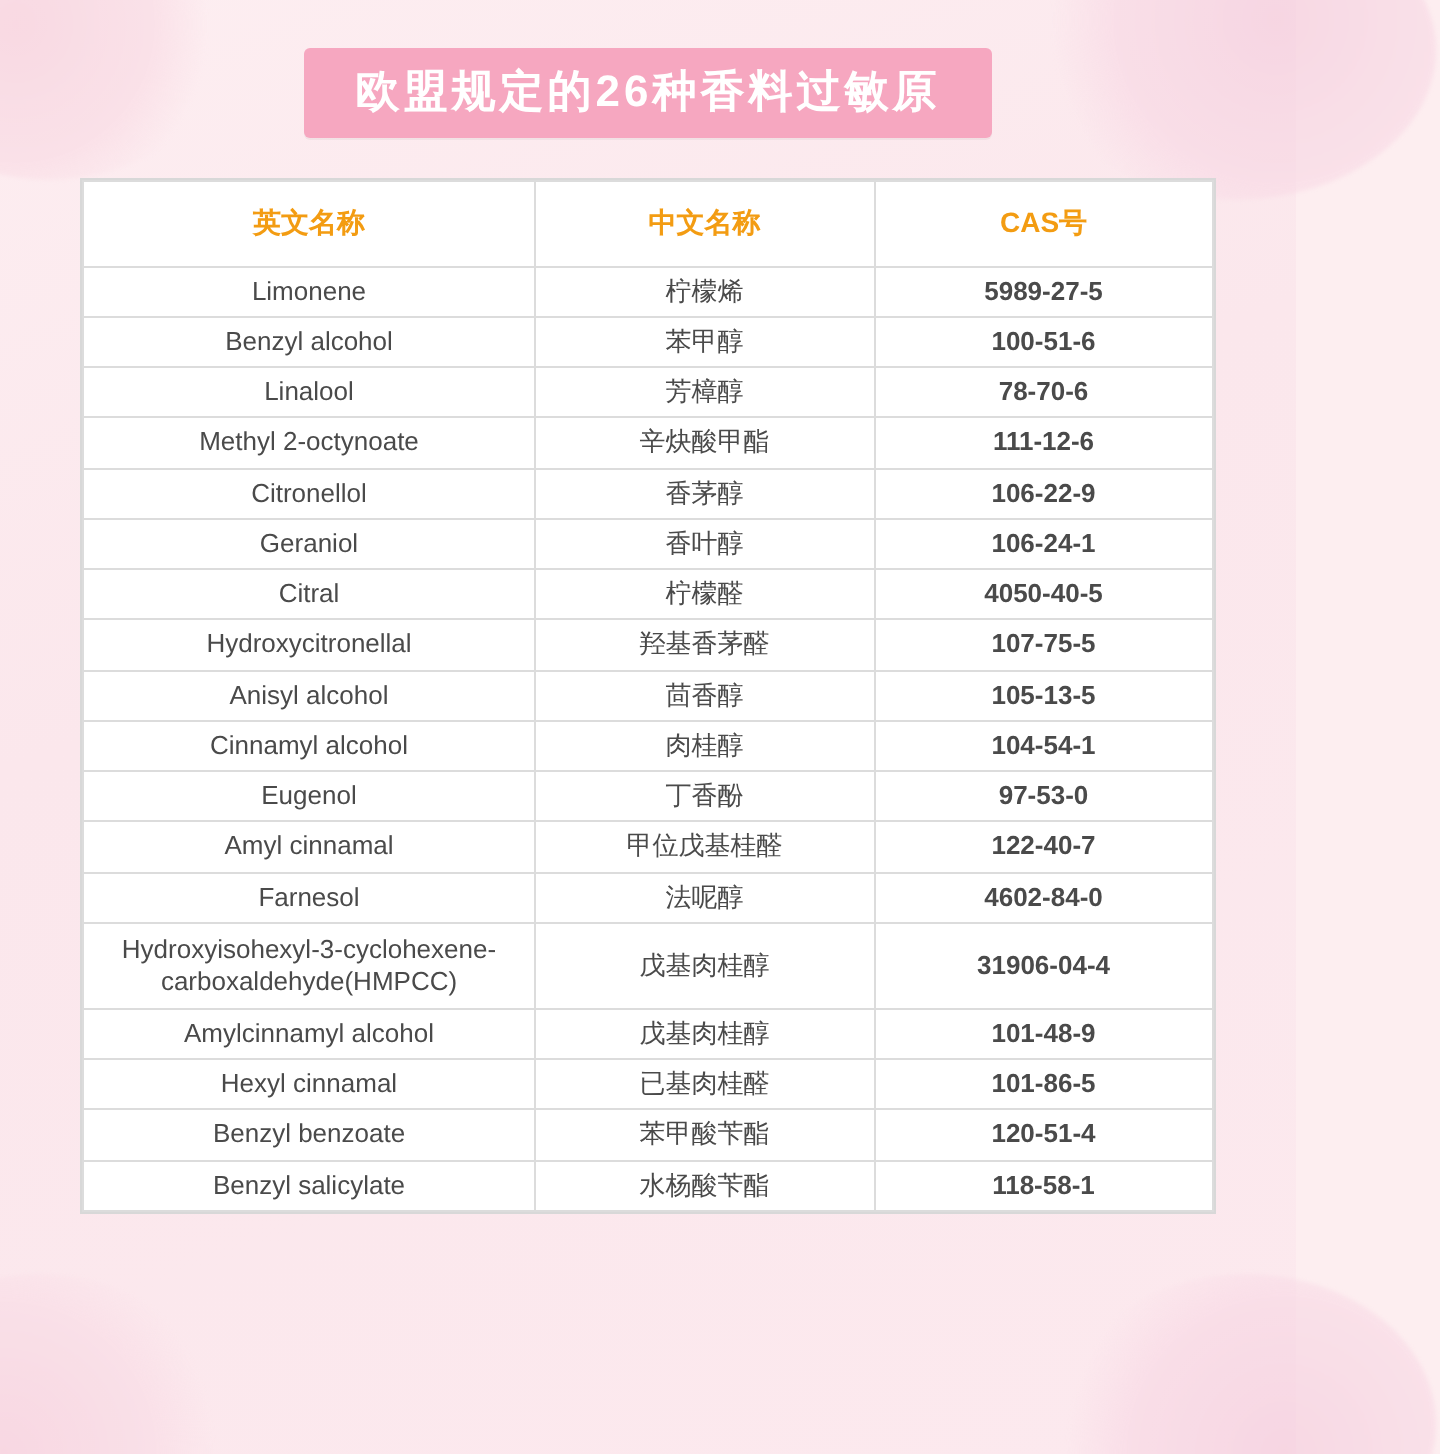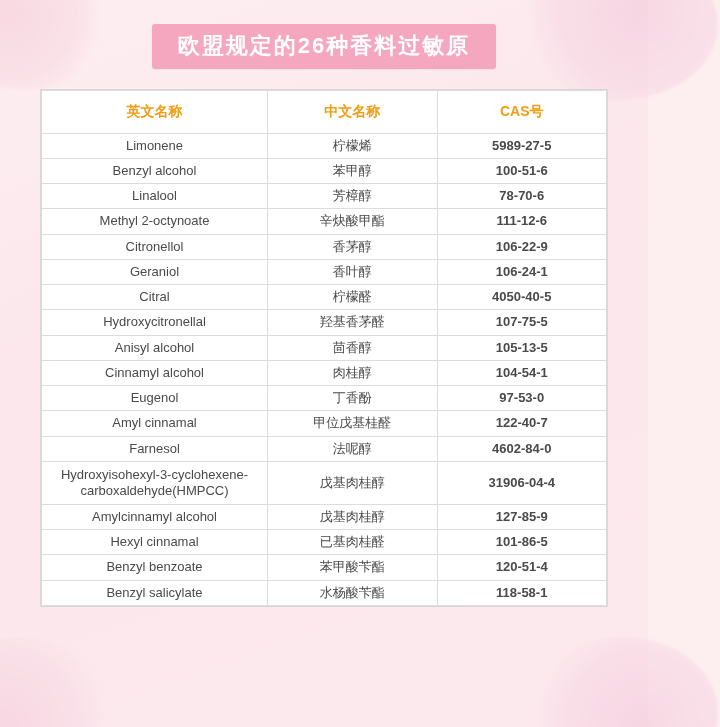--- a/index.html
+++ b/index.html
@@ -200,21 +200,21 @@
             <td class="cas">4602-84-0</td>
           </tr>
           <tr class="row-tall">
             <td class="en">Hydroxyisohexyl-3-cyclohexene-carboxaldehyde(HMPCC)</td>
             <td class="cn">戊基肉桂醇</td>
             <td class="cas">31906-04-4</td>
           </tr>
           <tr>
             <td class="en">Amylcinnamyl alcohol</td>
             <td class="cn">戊基肉桂醇</td>
-            <td class="cas">127-85-9</td>
+            <td class="cas">101-48-9</td>
           </tr>
           <tr>
             <td class="en">Hexyl cinnamal</td>
             <td class="cn">已基肉桂醛</td>
             <td class="cas">101-86-5</td>
           </tr>
           <tr>
             <td class="en">Benzyl benzoate</td>
             <td class="cn">苯甲酸苄酯</td>
             <td class="cas">120-51-4</td>

